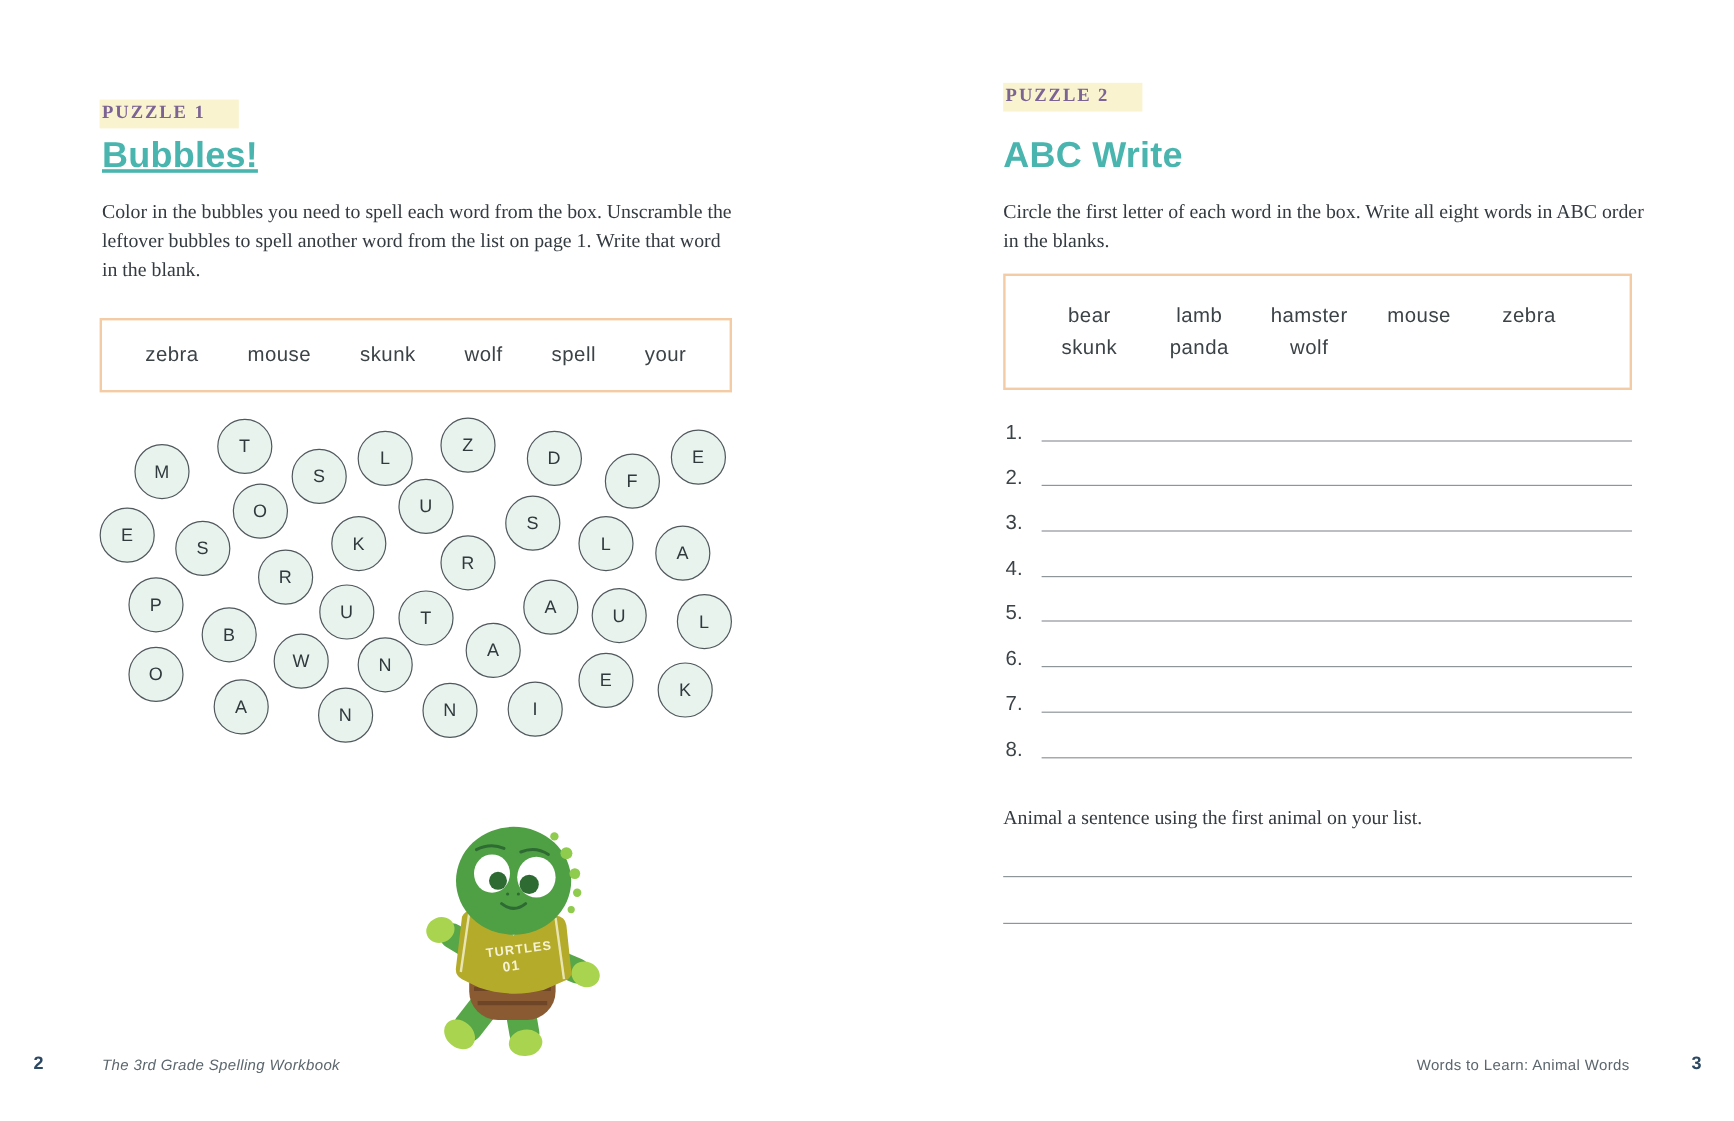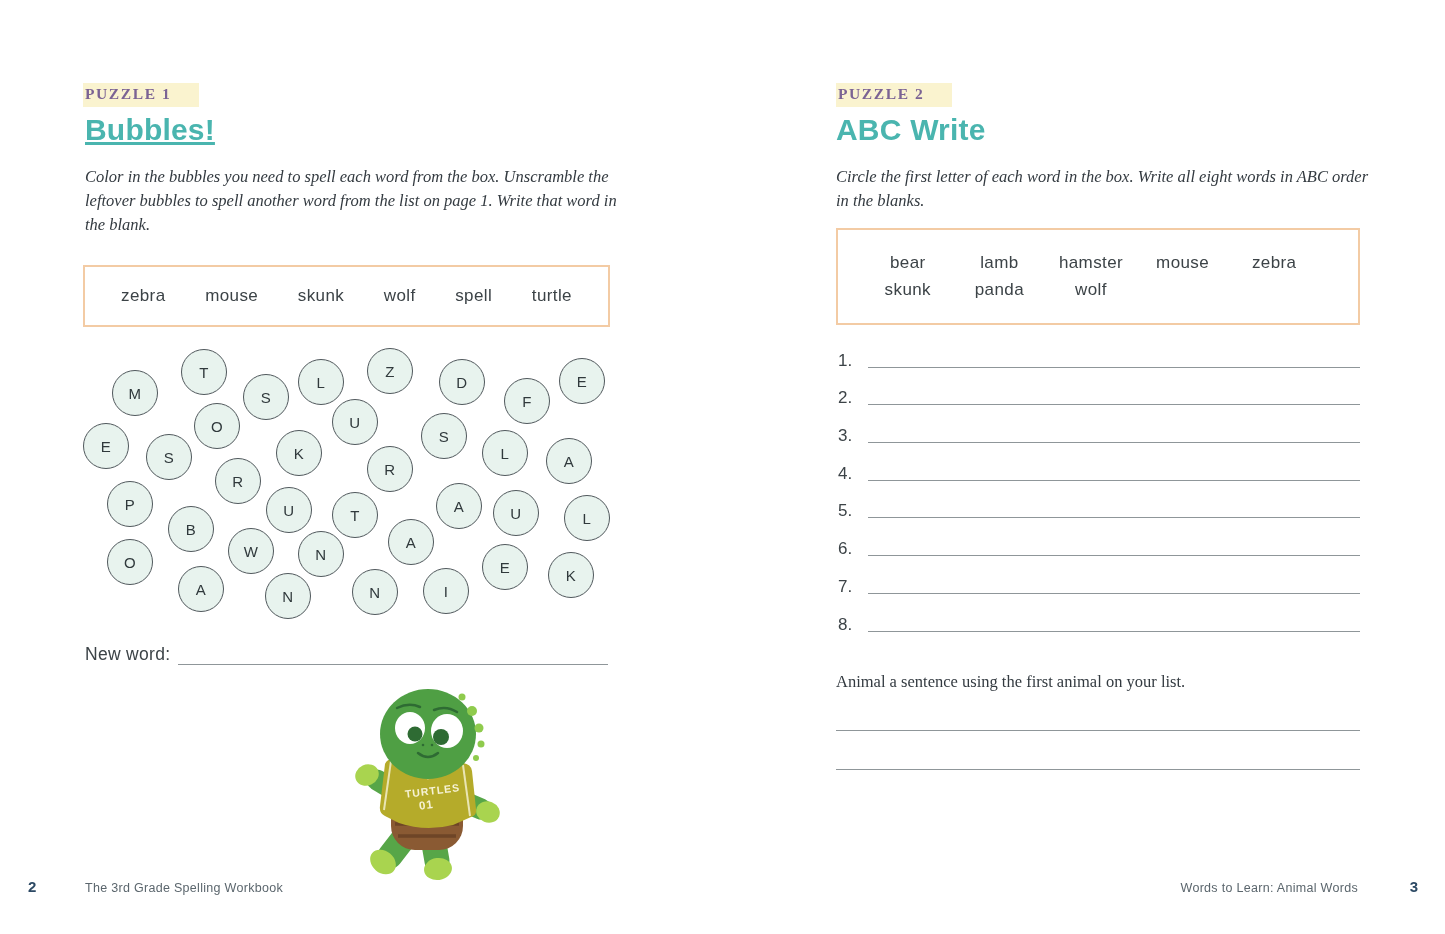--- a/index.html
+++ b/index.html
@@ -12,21 +12,21 @@
     position:absolute; font-family:"Liberation Serif", serif; font-weight:bold;
     font-size:15.5px; letter-spacing:1.6px; color:#7b6394;
     background:#faf3cf; padding:2px 28px 3px 2px; line-height:1.2;
   }
   .page-title {
     position:absolute; font-family:"Liberation Sans", sans-serif; font-weight:bold;
     font-size:30px; color:#4ab5af; letter-spacing:0.2px;
   }
   .instructions {
     position:absolute; font-family:"Liberation Serif", serif; font-size:16.5px;
-    color:#333a40; line-height:24px;font-style:italic;
+    color:#333a40; line-height:24px;
   }
   .word-box {
     position:absolute; border:2px solid #f3cba4; background:#ffffff;
   }
   .word-box.left-box {
     left:83px; top:265px; width:527px; height:62px;
     display:flex; align-items:center; justify-content:space-between;
     padding:0 36px;
   }
   .word-box.right-box {
@@ -91,21 +91,21 @@
   <div class="page-title" style="left:85px; top:113px;text-decoration:underline;">Bubbles!</div>
 
   <div class="instructions" style="left:85px; top:165px; width:532px;">Color in the bubbles you need to spell each word from the box. Unscramble the leftover bubbles to spell another word from the list on page 1. Write that word in the blank.</div>
 
   <div class="word-box left-box">
       <span class="word">zebra</span>
       <span class="word">mouse</span>
       <span class="word">skunk</span>
       <span class="word">wolf</span>
       <span class="word">spell</span>
-      <span class="word">turtle</span>
+      <span class="word">your</span>
     </div>
 
   <div id="bubble-field">
       <div class="bubble" style="left: 112px; top: 370px;">M</div>
       <div class="bubble" style="left: 181px; top: 349px;">T</div>
       <div class="bubble" style="left: 243px; top: 374px;">S</div>
       <div class="bubble" style="left: 298px; top: 359px;">L</div>
       <div class="bubble" style="left: 367px; top: 348px;">Z</div>
       <div class="bubble" style="left: 439px; top: 359px;">D</div>
       <div class="bubble" style="left: 504px; top: 378px;">F</div>
@@ -132,24 +132,20 @@
       <div class="bubble" style="left: 298px; top: 531px;">N</div>
       <div class="bubble" style="left: 107px; top: 539px;">O</div>
       <div class="bubble" style="left: 482px; top: 544px;">E</div>
       <div class="bubble" style="left: 548px; top: 552px;">K</div>
       <div class="bubble" style="left: 178px; top: 566px;">A</div>
       <div class="bubble" style="left: 265px; top: 573px;">N</div>
       <div class="bubble" style="left: 352px; top: 569px;">N</div>
       <div class="bubble" style="left: 423px; top: 568px;">I</div>
     </div>
 
-  <div class="new-word-row">
-    <span class="label">New word:</span>
-    <span class="blank-line"></span>
-  </div>
 
   <div id="turtle-wrap">
     <svg viewBox="0 0 170 195" width="170" height="195">
 
       <path d="M62,104 L42,92" stroke="#57a648" stroke-width="21" stroke-linecap="round" fill="none"></path>
       <ellipse cx="32" cy="87" rx="12" ry="10.5" fill="#a9d44f" transform="rotate(-24 32 87)"></ellipse>
       <path d="M120,110 L146,121" stroke="#57a648" stroke-width="21" stroke-linecap="round" fill="none"></path>
       <ellipse cx="153" cy="124" rx="12" ry="10.5" fill="#a9d44f" transform="rotate(22 153 124)"></ellipse>
 
       <path d="M72,146 L55,168" stroke="#57a648" stroke-width="25" stroke-linecap="round" fill="none"></path>
@@ -179,21 +175,21 @@
       <circle cx="80" cy="46" r="7.5" fill="#2e6b33"></circle>
       <circle cx="106" cy="49" r="8" fill="#2e6b33"></circle>
       <path d="M62,20 Q74,14 85,19" stroke="#2e6b33" stroke-width="2.5" fill="none" stroke-linecap="round"></path>
       <path d="M99,22 Q111,17 122,24" stroke="#2e6b33" stroke-width="2.5" fill="none" stroke-linecap="round"></path>
       <path d="M83,65 Q93,73 103,65" stroke="#2e6b33" stroke-width="2.5" fill="none" stroke-linecap="round"></path>
       <circle cx="88" cy="57" r="1.3" fill="#2e6b33"></circle>
       <circle cx="97" cy="57" r="1.3" fill="#2e6b33"></circle>
     </svg>
   </div>
 
-  <div class="puzzle-label" style="left:836px; top:83px;">PUZZLE 2</div>
+  <div class="puzzle-label" style="left:836px; top:69px;">PUZZLE 2</div>
 
   <div class="page-title" style="left:836px; top:113px;">ABC Write</div>
 
   <div class="instructions" style="left:836px; top:165px; width:536px;">Circle the first letter of each word in the box. Write all eight words in ABC order in the blanks.</div>
 
   <div class="word-box right-box">
       <span class="word">bear</span>
       <span class="word">lamb</span>
       <span class="word">hamster</span>
       <span class="word">mouse</span>
@@ -237,17 +233,17 @@
         <span class="blank-line"></span>
       </div>
     </div>
 
   <div class="sentence-prompt">Animal a sentence using the first animal on your list.</div>
 
   <div class="sentence-line" style="top:730px;"></div>
   <div class="sentence-line" style="top:769px;"></div>
 
   <div class="footer-pagenum" style="left:28px;">2</div>
-  <div class="footer-text" style="left:85px;">The 3rd Grade Spelling Workbook</div>
+  <div class="footer-text" style="left:85px;font-style:italic;">The 3rd Grade Spelling Workbook</div>
   <div class="footer-text" style="right:87px;">Words to Learn: Animal Words</div>
   <div class="footer-pagenum" style="right:27px;">3</div>
 
 </div>
 
 </body></html>

